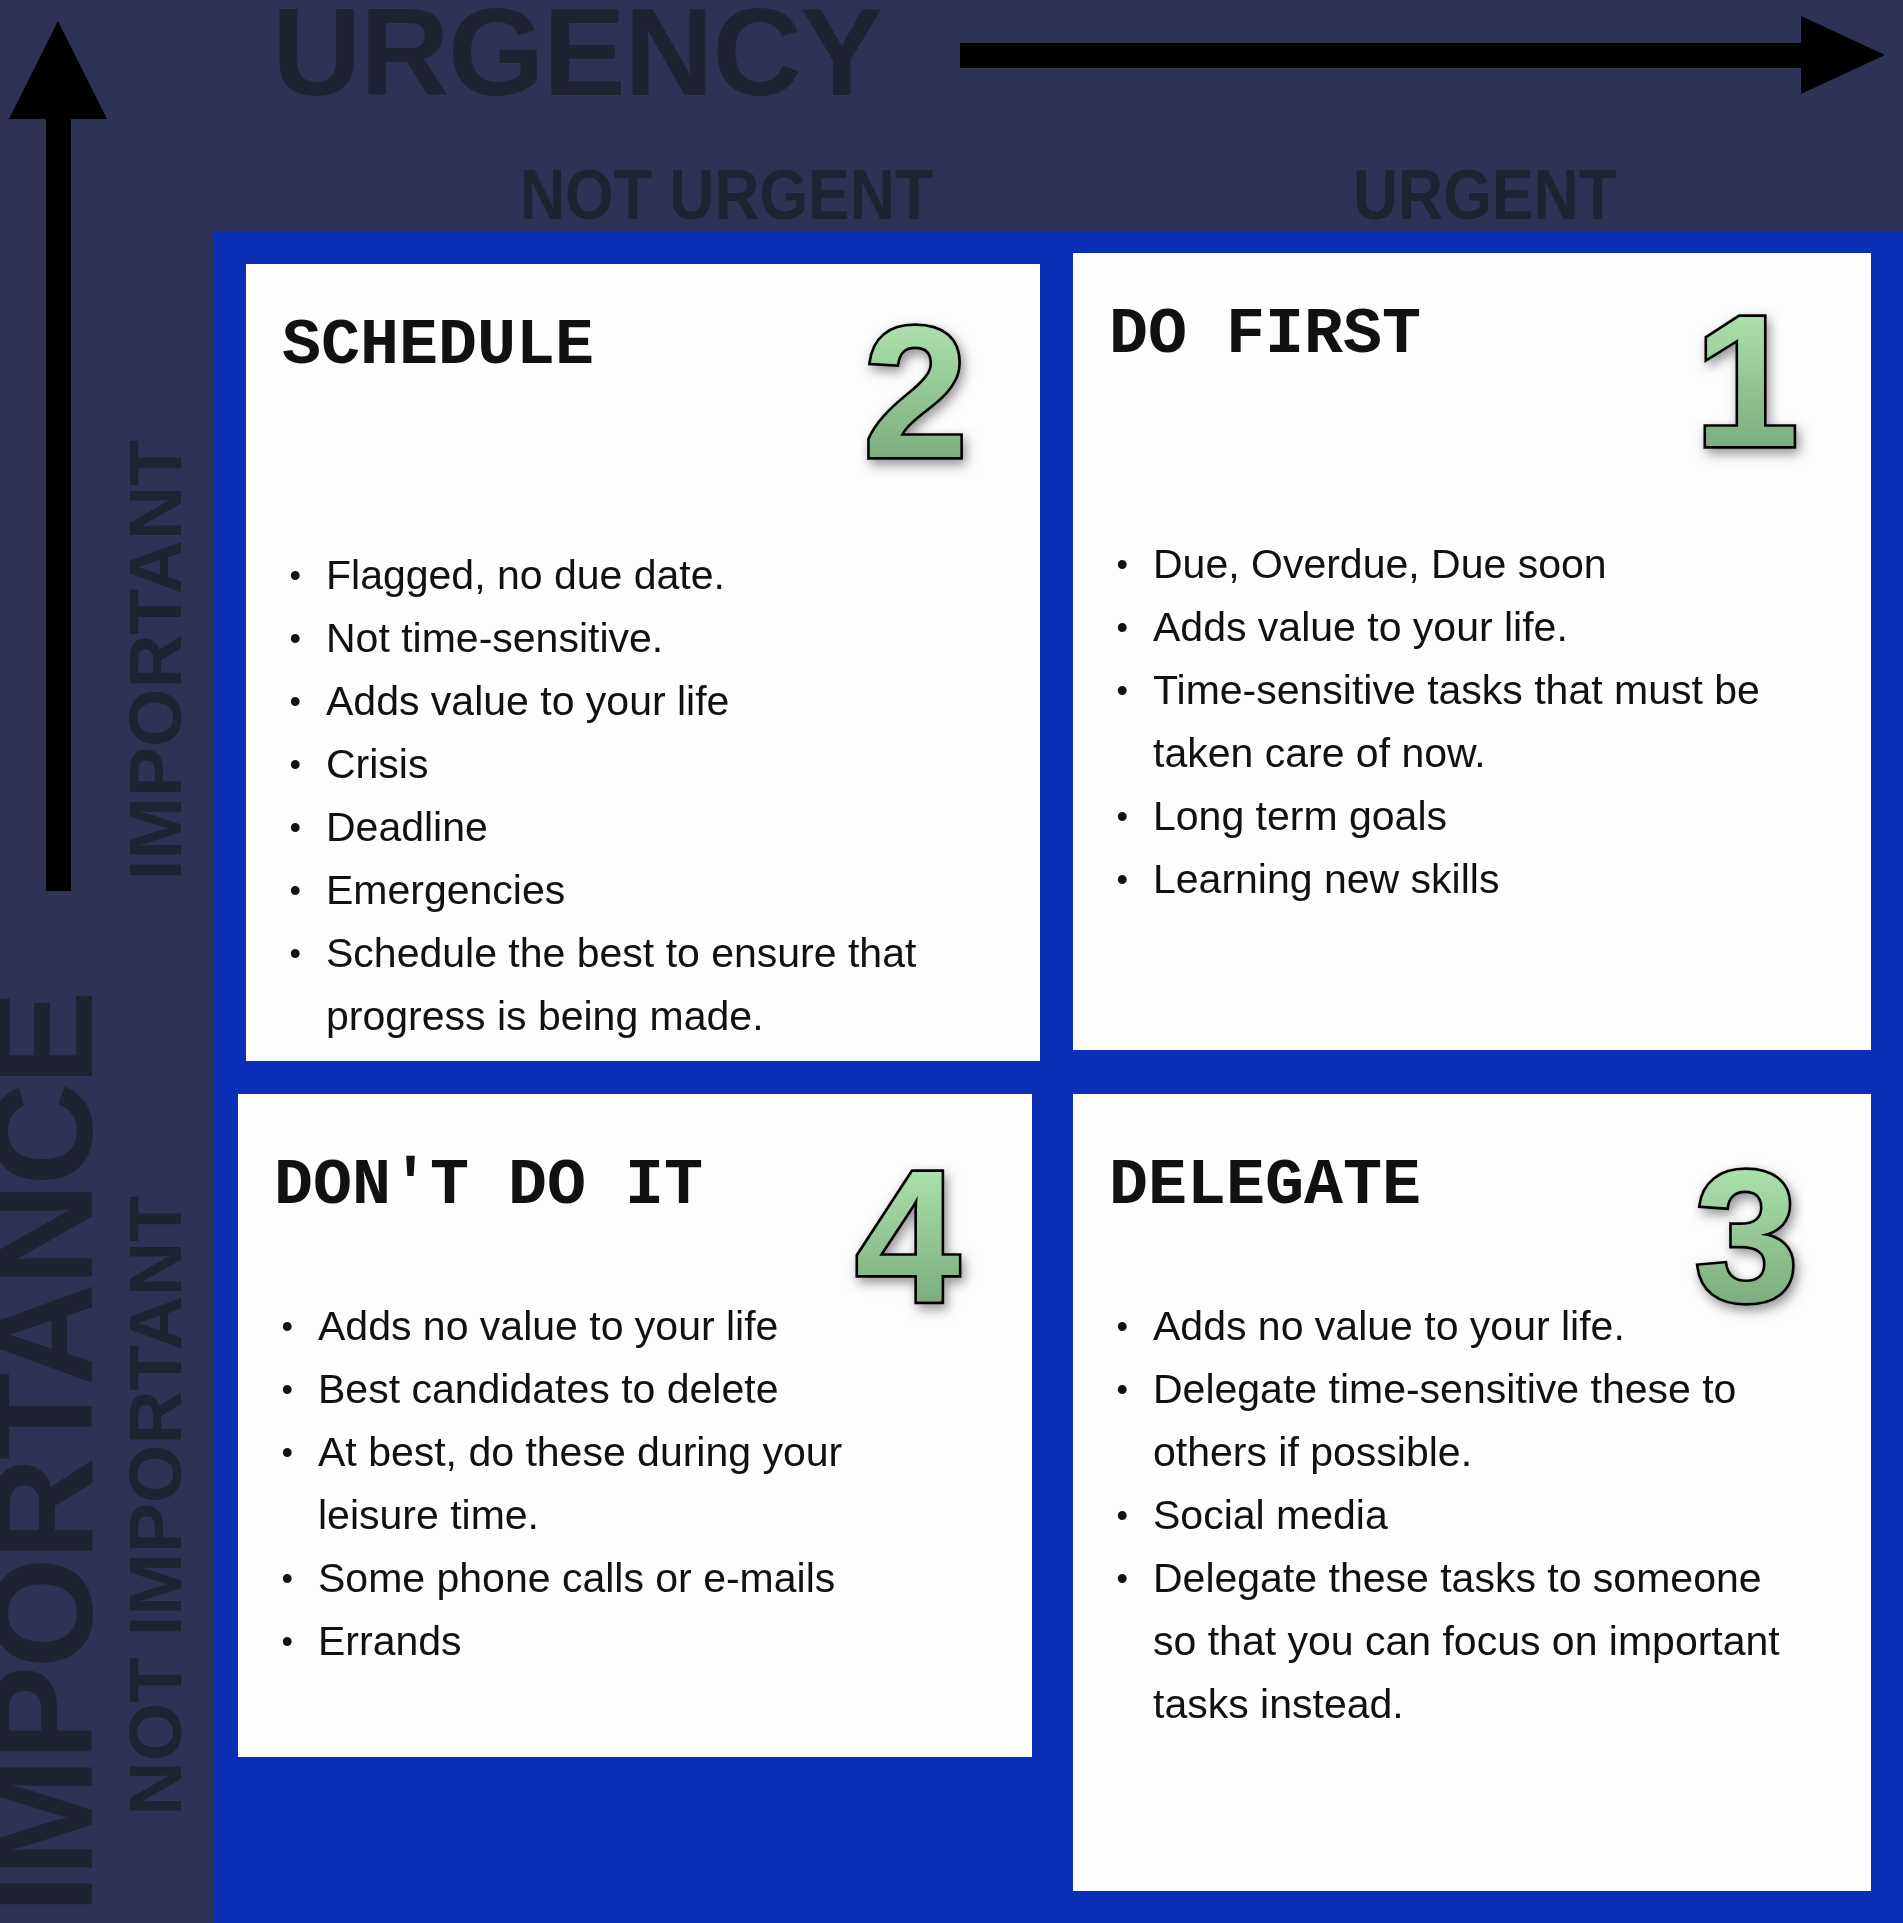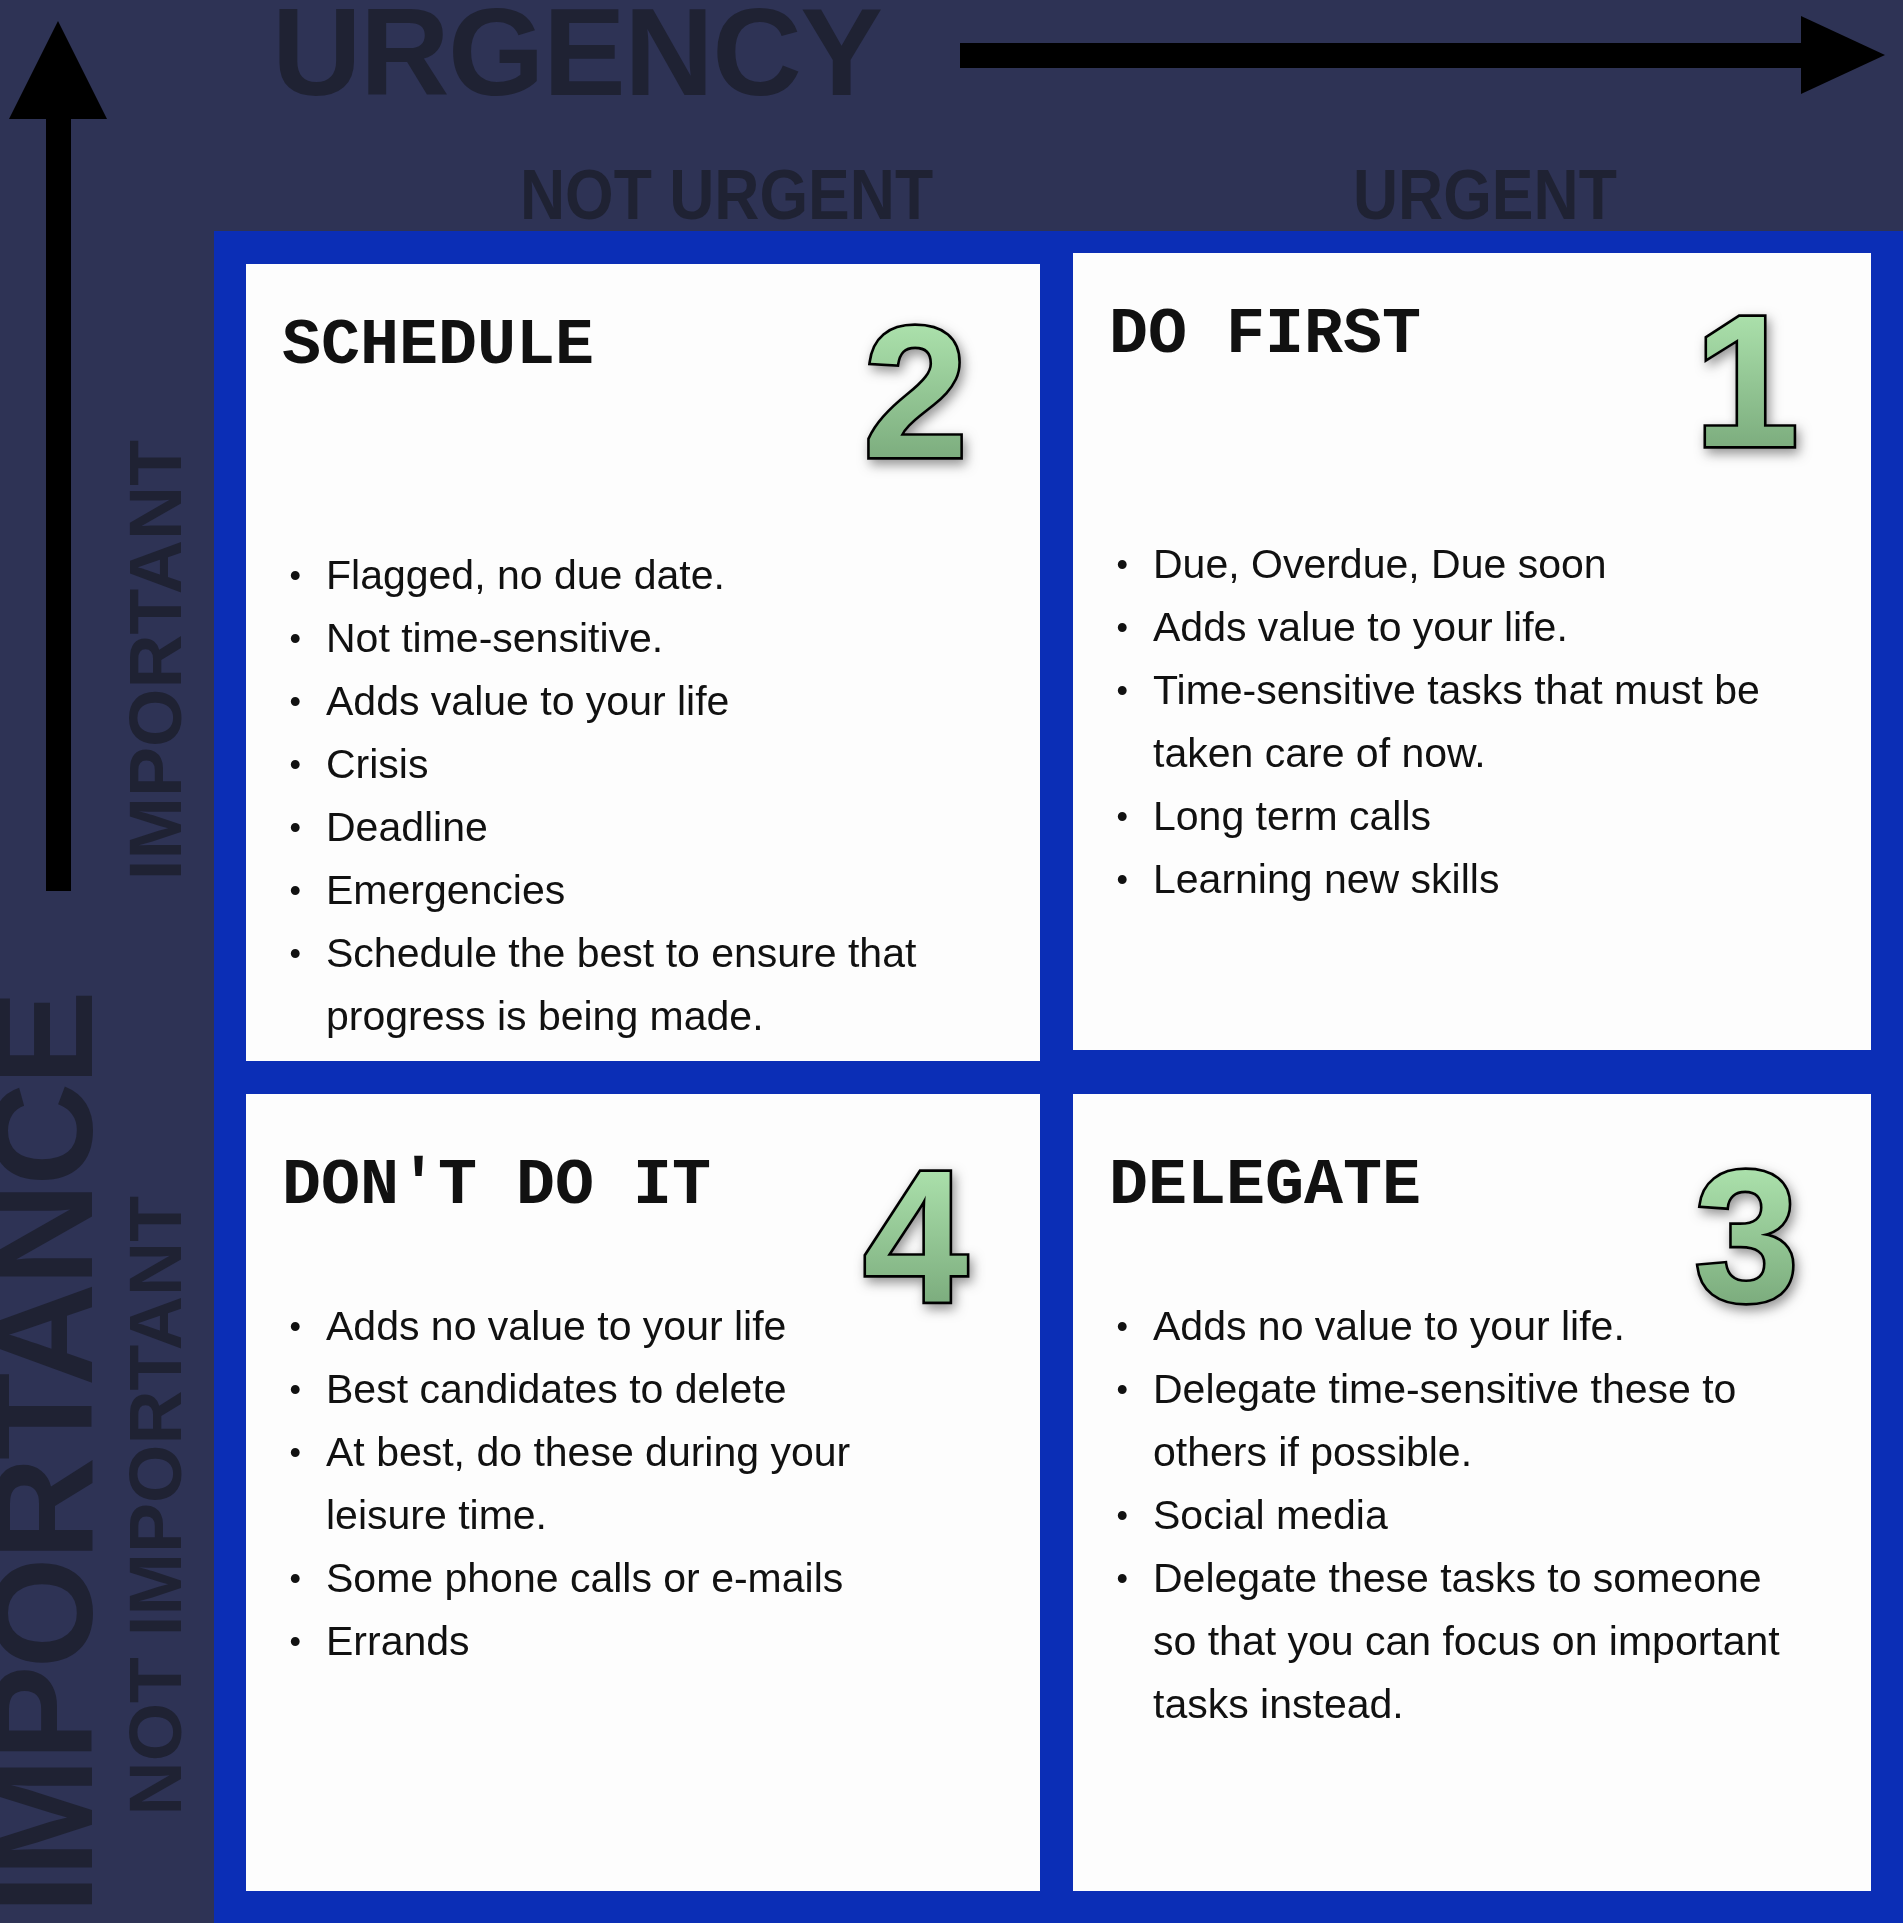--- a/index.html
+++ b/index.html
@@ -61,21 +61,21 @@
   #label-important{left:114px;top:440px;}
   #label-not-important{left:114px;top:1196px;}
   
   .frame{
     position:absolute;left:214px;top:231px;width:1689px;height:1692px;
     background:var(--frame-blue);
   }
   .cell{position:absolute;background:var(--cell-white);}
   #cell-schedule  {left:32px;  top:33px;  width:794px;height:797px;}
   #cell-do-first  {left:859px;top:22px;  width:798px;height:797px;}
-  #cell-dont-do-it{left:32px;  top:863px;width:794px;height:797px;}
+  #cell-dont-do-it{left:24px;  top:863px;width:794px;height:663px;}
   #cell-delegate  {left:859px;top:863px;width:798px;height:797px;}
   .cell-title{
     position:absolute;left:36px;font-size:65px;font-weight:bold;
     color:var(--text-dark);line-height:1;white-space:nowrap;font-family:Liberation Mono, monospace;
   }
   .cell-top .cell-title{top:50px;}
   .cell-bottom .cell-title{top:60px;}
   .num-svg{
     position:absolute;right:38px;width:173px;height:192px;
     filter:drop-shadow(3.8px 5.3px 6px rgba(40,40,40,.5));
@@ -142,21 +142,21 @@
 
   <div class="cell cell-top" id="cell-do-first">
     <div class="cell-title">DO FIRST</div>
     <svg class="num-svg" viewBox="0 0 230 255">
       <text x="115" y="225" text-anchor="middle" font-size="250" fill="url(#numgrad)" stroke="#000" stroke-width="7" paint-order="stroke">1</text>
     </svg>
     <ul class="bullets">
       <li>Due, Overdue, Due soon</li>
       <li>Adds value to your life.</li>
       <li>Time-sensitive tasks that must be taken care of now.</li>
-      <li>Long term calls</li>
+      <li>Long term goals</li>
       <li>Learning new skills</li>
     </ul>
   </div>
 
   <div class="cell cell-bottom" id="cell-dont-do-it">
     <div class="cell-title">DON'T DO IT</div>
     <svg class="num-svg" viewBox="0 0 230 255">
       <text x="115" y="225" text-anchor="middle" font-size="250" fill="url(#numgrad)" stroke="#000" stroke-width="7" paint-order="stroke">4</text>
     </svg>
     <ul class="bullets">

